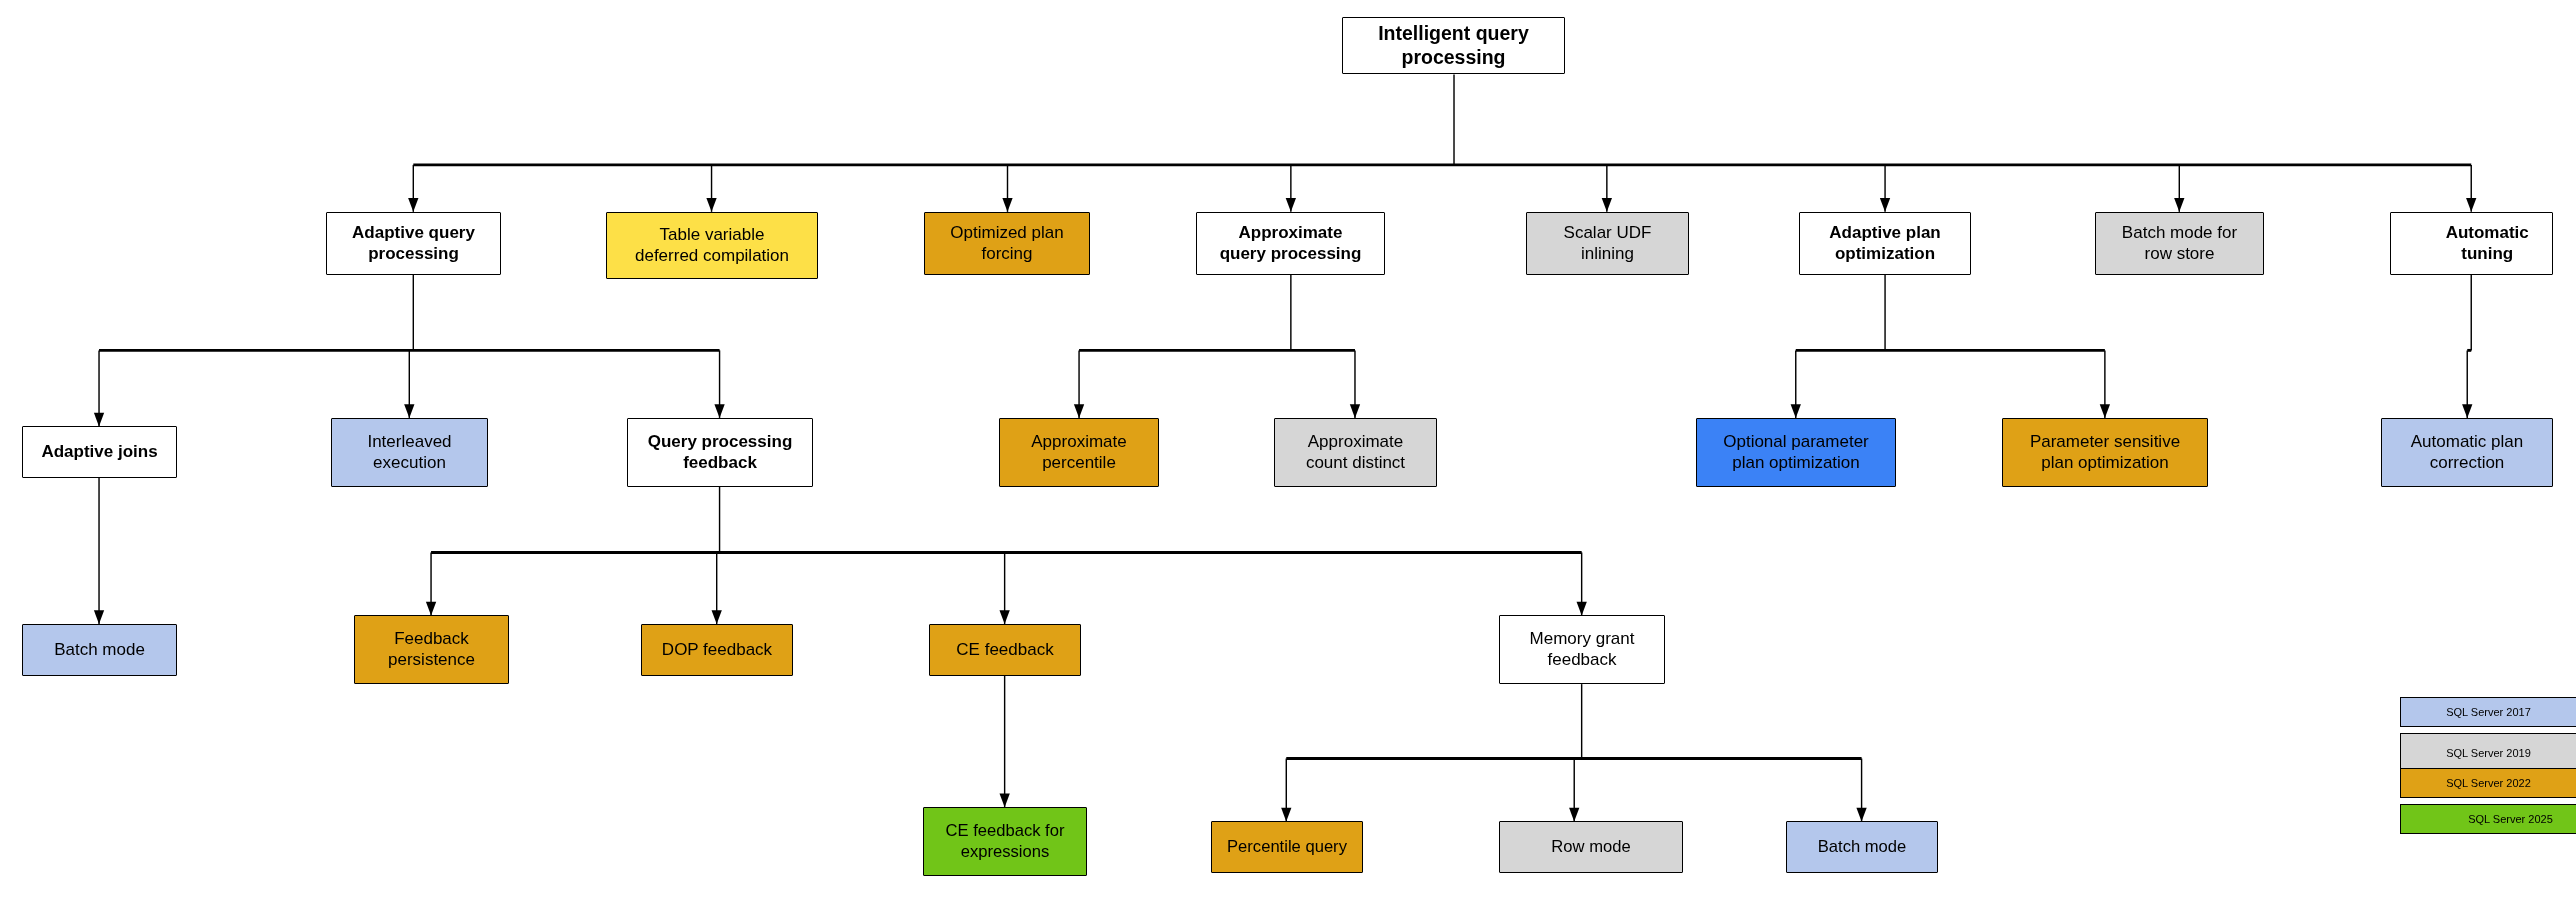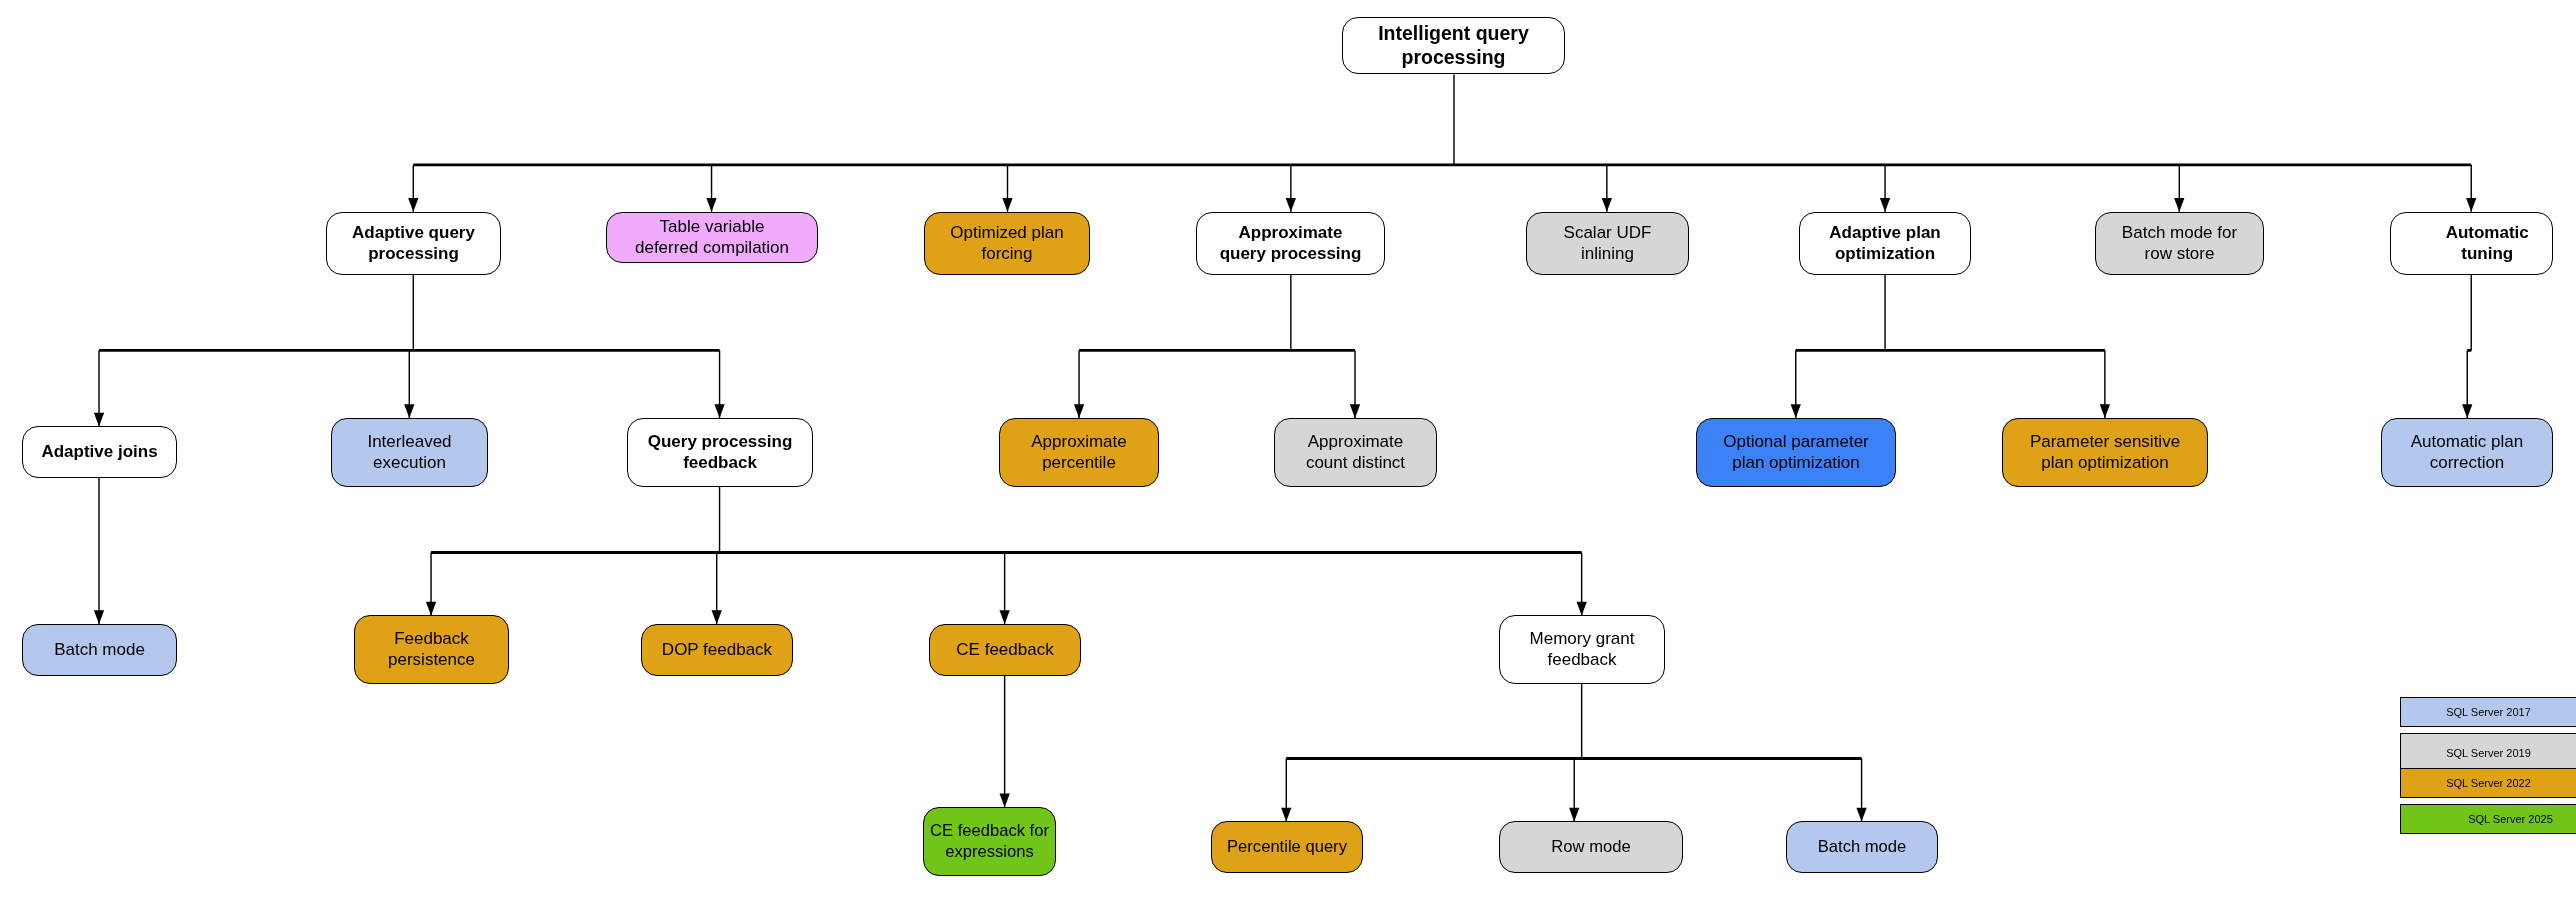--- a/index.html
+++ b/index.html
@@ -22,21 +22,21 @@
     left: 0;
     top: 0;
     width: 2576px;
     height: 916px;
     pointer-events: none;
   }
   .node {
     position: absolute;
     box-sizing: border-box;
     border: 1.7px solid #000000;
-    border-radius: 16px;
+    border-radius: 1px;
     display: flex;
     align-items: center;
     justify-content: center;
     text-align: center;
     color: #000000;
     line-height: 1.22;
     padding: 2.3px 4.6px;
     white-space: pre-line;
   }
   .node.root {
@@ -150,21 +150,21 @@
       <line x1="2750" y1="1325" x2="2750" y2="1435" stroke="#000000" stroke-width="2.5"></line>
       <polygon points="2741,1411 2759,1411 2750,1435" fill="#000000"></polygon>
       <line x1="3252" y1="1325" x2="3252" y2="1435" stroke="#000000" stroke-width="2.5"></line>
       <polygon points="3243,1411 3261,1411 3252,1435" fill="#000000"></polygon>
     </svg>
   <div id="nodes-layer">
       <div class="node root" style="left: 1342px; top: 17px; width: 223px; height: 57px; background: rgb(255, 255, 255);">Intelligent query
 processing</div>
       <div class="node lvl1" style="left: 326px; top: 212px; width: 175px; height: 63px; background: rgb(255, 255, 255);">Adaptive query
 processing</div>
-      <div class="node lvl1 plain" style="left: 606px; top: 212px; width: 212px; height: 51px; background: #f0abfc;">Table variable
+      <div class="node lvl1 plain" style="left: 606px; top: 212px; width: 212px; height: 67px; background: #fde047;">Table variable
 deferred compilation</div>
       <div class="node lvl1 plain" style="left: 924px; top: 212px; width: 166px; height: 63px; background: rgb(223, 161, 22);">Optimized plan
 forcing</div>
       <div class="node lvl1" style="left: 1196px; top: 212px; width: 189px; height: 63px; background: rgb(255, 255, 255);">Approximate
 query processing</div>
       <div class="node lvl1 plain" style="left: 1526px; top: 212px; width: 163px; height: 63px; background: rgb(214, 214, 214);">Scalar UDF
 inlining</div>
       <div class="node lvl1" style="left: 1799px; top: 212px; width: 172px; height: 63px; background: rgb(255, 255, 255);">Adaptive plan
 optimization</div>
       <div class="node lvl1 plain" style="left: 2095px; top: 212px; width: 169px; height: 63px; background: rgb(214, 214, 214);">Batch mode for
@@ -186,21 +186,21 @@
 plan optimization</div>
       <div class="node lvl2" style="left: 2381px; top: 418px; width: 172px; height: 69px; background: rgb(180, 199, 236);">Automatic plan
 correction</div>
       <div class="node lvl3" style="left: 22px; top: 624px; width: 155px; height: 52px; background: rgb(180, 199, 236);">Batch mode</div>
       <div class="node lvl3" style="left: 354px; top: 615px; width: 155px; height: 69px; background: rgb(223, 161, 22);">Feedback
 persistence</div>
       <div class="node lvl3" style="left: 641px; top: 624px; width: 152px; height: 52px; background: rgb(223, 161, 22);">DOP feedback</div>
       <div class="node lvl3" style="left: 929px; top: 624px; width: 152px; height: 52px; background: rgb(223, 161, 22);">CE feedback</div>
       <div class="node lvl3 bold" style="left: 1499px; top: 615px; width: 166px; height: 69px; background: rgb(255, 255, 255);">Memory grant
 feedback</div>
-      <div class="node lvl4" style="left: 923px; top: 807px; width: 133px; height: 69px; background: rgb(113, 197, 24);">CE feedback for
+      <div class="node lvl4" style="left: 923px; top: 807px; width: 164px; height: 69px; background: rgb(113, 197, 24);">CE feedback for
 expressions</div>
       <div class="node lvl4" style="left: 1211px; top: 821px; width: 152px; height: 52px; background: rgb(223, 161, 22);">Percentile query</div>
       <div class="node lvl4" style="left: 1499px; top: 821px; width: 184px; height: 52px; background: rgb(214, 214, 214);">Row mode</div>
       <div class="node lvl4" style="left: 1786px; top: 821px; width: 152px; height: 52px; background: rgb(180, 199, 236);">Batch mode</div>
     </div>
   <div class="legend" id="legend-layer">
       <div class="legend-item" style="left: 2376px; top: 697px; width: 177px; height: 30px; background: rgb(180, 199, 236);">SQL Server 2017</div>
       <div class="legend-item" style="left: 2376px; top: 733px; width: 177px; height: 40px; background: rgb(214, 214, 214);">SQL Server 2019</div>
       <div class="legend-item" style="left: 2376px; top: 768px; width: 177px; height: 30px; background: rgb(223, 161, 22);">SQL Server 2022</div>
       <div class="legend-item" style="left: 2376px; top: 804px; width: 177px; height: 30px; background: rgb(113, 197, 24); padding-left: 44px;">SQL Server 2025</div>

